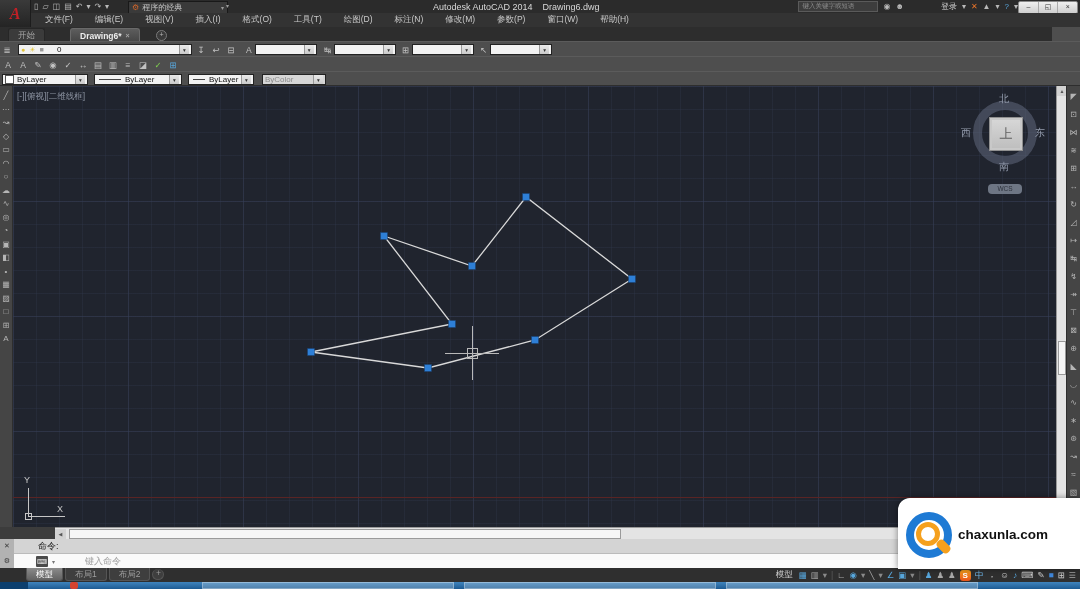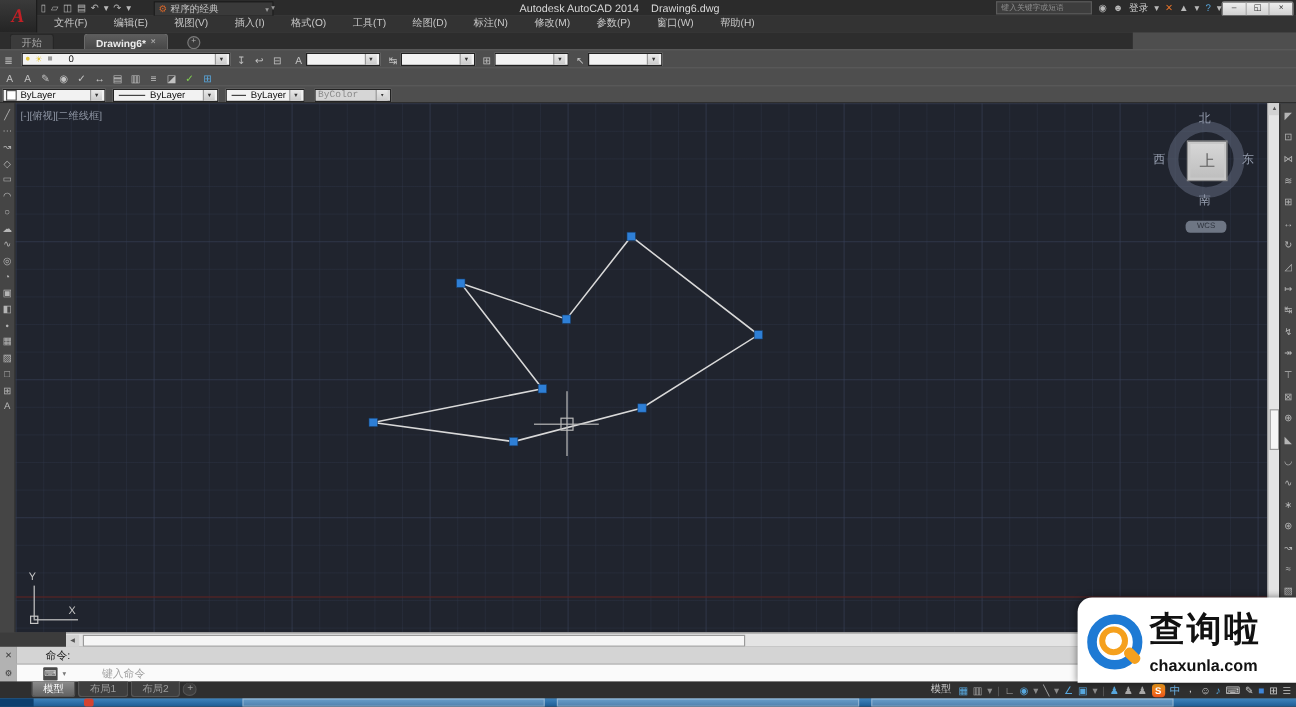--- a/index.html
+++ b/index.html
@@ -26,21 +26,21 @@
         font-size:6.5px;color:#8e8e8e;display:flex;align-items:center;padding:0 3px;overflow:hidden;white-space:nowrap;}
   #title-right .ticon{font-size:8px;color:#b9b9b9;}
   #winbtns{right:2px;top:1px;width:58px;height:11px;background:linear-gradient(#efefef,#cfcfcf);
         border:1px solid #8a8a8a;border-radius:2px;display:flex;}
   #winbtns span{flex:1;text-align:center;font-size:7px;line-height:10px;color:#333;border-right:1px solid #aaa;}
   #winbtns span:last-child{border-right:none;}
   
   #menubar{left:0;top:13px;width:1080px;height:14px;background:#333333;display:flex;align-items:center;padding-left:34px;box-sizing:border-box;}
   #menubar .menu-item{font-size:8.5px;color:#c9c9c9;padding:0 11px;}
   
-  #tabrow{left:0;top:27px;width:944px;height:14px;background:#2d2d2d;}
+  #tabrow{left:0;top:27px;width:1052px;height:14px;background:#2d2d2d;}
   .ftab{position:absolute;top:1px;height:13px;display:flex;align-items:center;gap:4px;
         padding:0 9px;font-size:8.5px;border-radius:3px 3px 0 0;}
   #tab-start{left:8px;background:#3b3b3b;color:#a8a8a8;border:1px solid #262626;border-bottom:none;}
   #tab-drawing{left:70px;background:linear-gradient(#5d5d5d,#454545);color:#ececec;border:1px solid #6a6a6a;border-bottom:none;font-weight:bold;}
   #tab-drawing .close{color:#a5a5a5;font-size:7px;}
   #newtab-btn{left:156px;top:3px;width:9px;height:9px;border:1px solid #7a7a7a;border-radius:50%;
         color:#b5b5b5;font-size:7px;line-height:8px;text-align:center;background:#3a3a3a;}
   
   .toolrow{left:0;width:1080px;height:15px;background:#4e4e4e;border-top:1px solid #5b5b5b;box-sizing:border-box;}
   #tb1{top:41px;} #tb2{top:56px;} #tb3{top:71px;border-bottom:1px solid #2e2e2e;}
@@ -58,21 +58,21 @@
   #layer-dd{position:absolute;left:18px;top:2px;width:174px;}
   #tb1-pre{position:absolute;left:2px;top:0;}
   #tb1-post{position:absolute;left:196px;top:0;}
   .stylegrp{position:absolute;top:0;display:flex;align-items:center;gap:3px;height:15px;}
   .stylegrp .dd{width:62px;}
   #tb2-strip{position:absolute;left:3px;top:0;}
   
   #dd-color{position:absolute;left:2px;top:2px;width:86px;}
   #dd-linetype{position:absolute;left:94px;top:2px;width:88px;}
   #dd-lineweight{position:absolute;left:188px;top:2px;width:66px;}
-  #dd-plotstyle{position:absolute;left:262px;top:2px;width:64px;font-family:Liberation Mono, monospace;}
+  #dd-plotstyle{position:absolute;left:262px;top:2px;width:64px;}
   
   #main{left:0;top:86px;width:1080px;height:441px;}
   #left-toolbar{left:0;top:0;width:13px;height:441px;background:#454545;border-right:1px solid #2e2e2e;
         display:flex;flex-direction:column;align-items:center;padding-top:3px;box-sizing:border-box;}
   #left-toolbar .ticon{font-size:8px;color:#b5b5b5;line-height:13.5px;width:13px;}
   #canvas{left:13px;top:0;width:1043px;height:441px;background:#20242e;overflow:hidden;
         background-image:linear-gradient(rgba(58,68,92,.22) 1px,transparent 1px),
                          linear-gradient(90deg,rgba(58,68,92,.22) 1px,transparent 1px),
                          linear-gradient(rgba(58,68,92,.38) 1px,transparent 1px),
                          linear-gradient(90deg,rgba(58,68,92,.38) 1px,transparent 1px);
@@ -170,21 +170,21 @@
   <span id="qat-extra" class="abs">▾</span>
   <div id="titletext" class="abs">
     <span>Autodesk AutoCAD 2014</span>
     <span>Drawing6.dwg</span>
   </div>
   <div id="title-right" class="abs">
     <span id="search-box">键入关键字或短语</span>
     <span style="display:flex;gap:5px;align-items:center;">
         <span class="ticon">◉</span>
         <span class="ticon">☻</span>
-        <span class="ticon" style="color: rgb(207, 207, 207);">登录</span>
+        <span class="ticon" style="color: rgb(207, 207, 207); margin-left: 32px;">登录</span>
         <span class="ticon">▾</span>
         <span class="ticon" style="color: rgb(232, 116, 42);">✕</span>
         <span class="ticon" style="color: rgb(185, 185, 185);">▲</span>
         <span class="ticon">▾</span>
         <span class="ticon" style="color: rgb(88, 167, 221);">?</span>
         <span class="ticon">▾</span>
       </span>
   </div>
   <div id="winbtns" class="abs">
       <span class="wbtn">–</span>
@@ -473,16 +473,15 @@
   <div class="blk" style="left:726px;width:252px;background:rgba(255,255,255,.22);border:1px solid rgba(255,255,255,.3);box-sizing:border-box;"></div>
 </div>
 
 <div id="watermark" class="abs">
   <div id="wm-logo">
     <div id="wm-ring"></div>
       <div id="wm-inner"></div>
       <div id="wm-handle"></div>
   </div>
   <div id="wm-text">
-    <span id="wm-title">查询啦</span>
     <span id="wm-url">chaxunla.com</span>
   </div>
 </div>
 
 </body></html>

